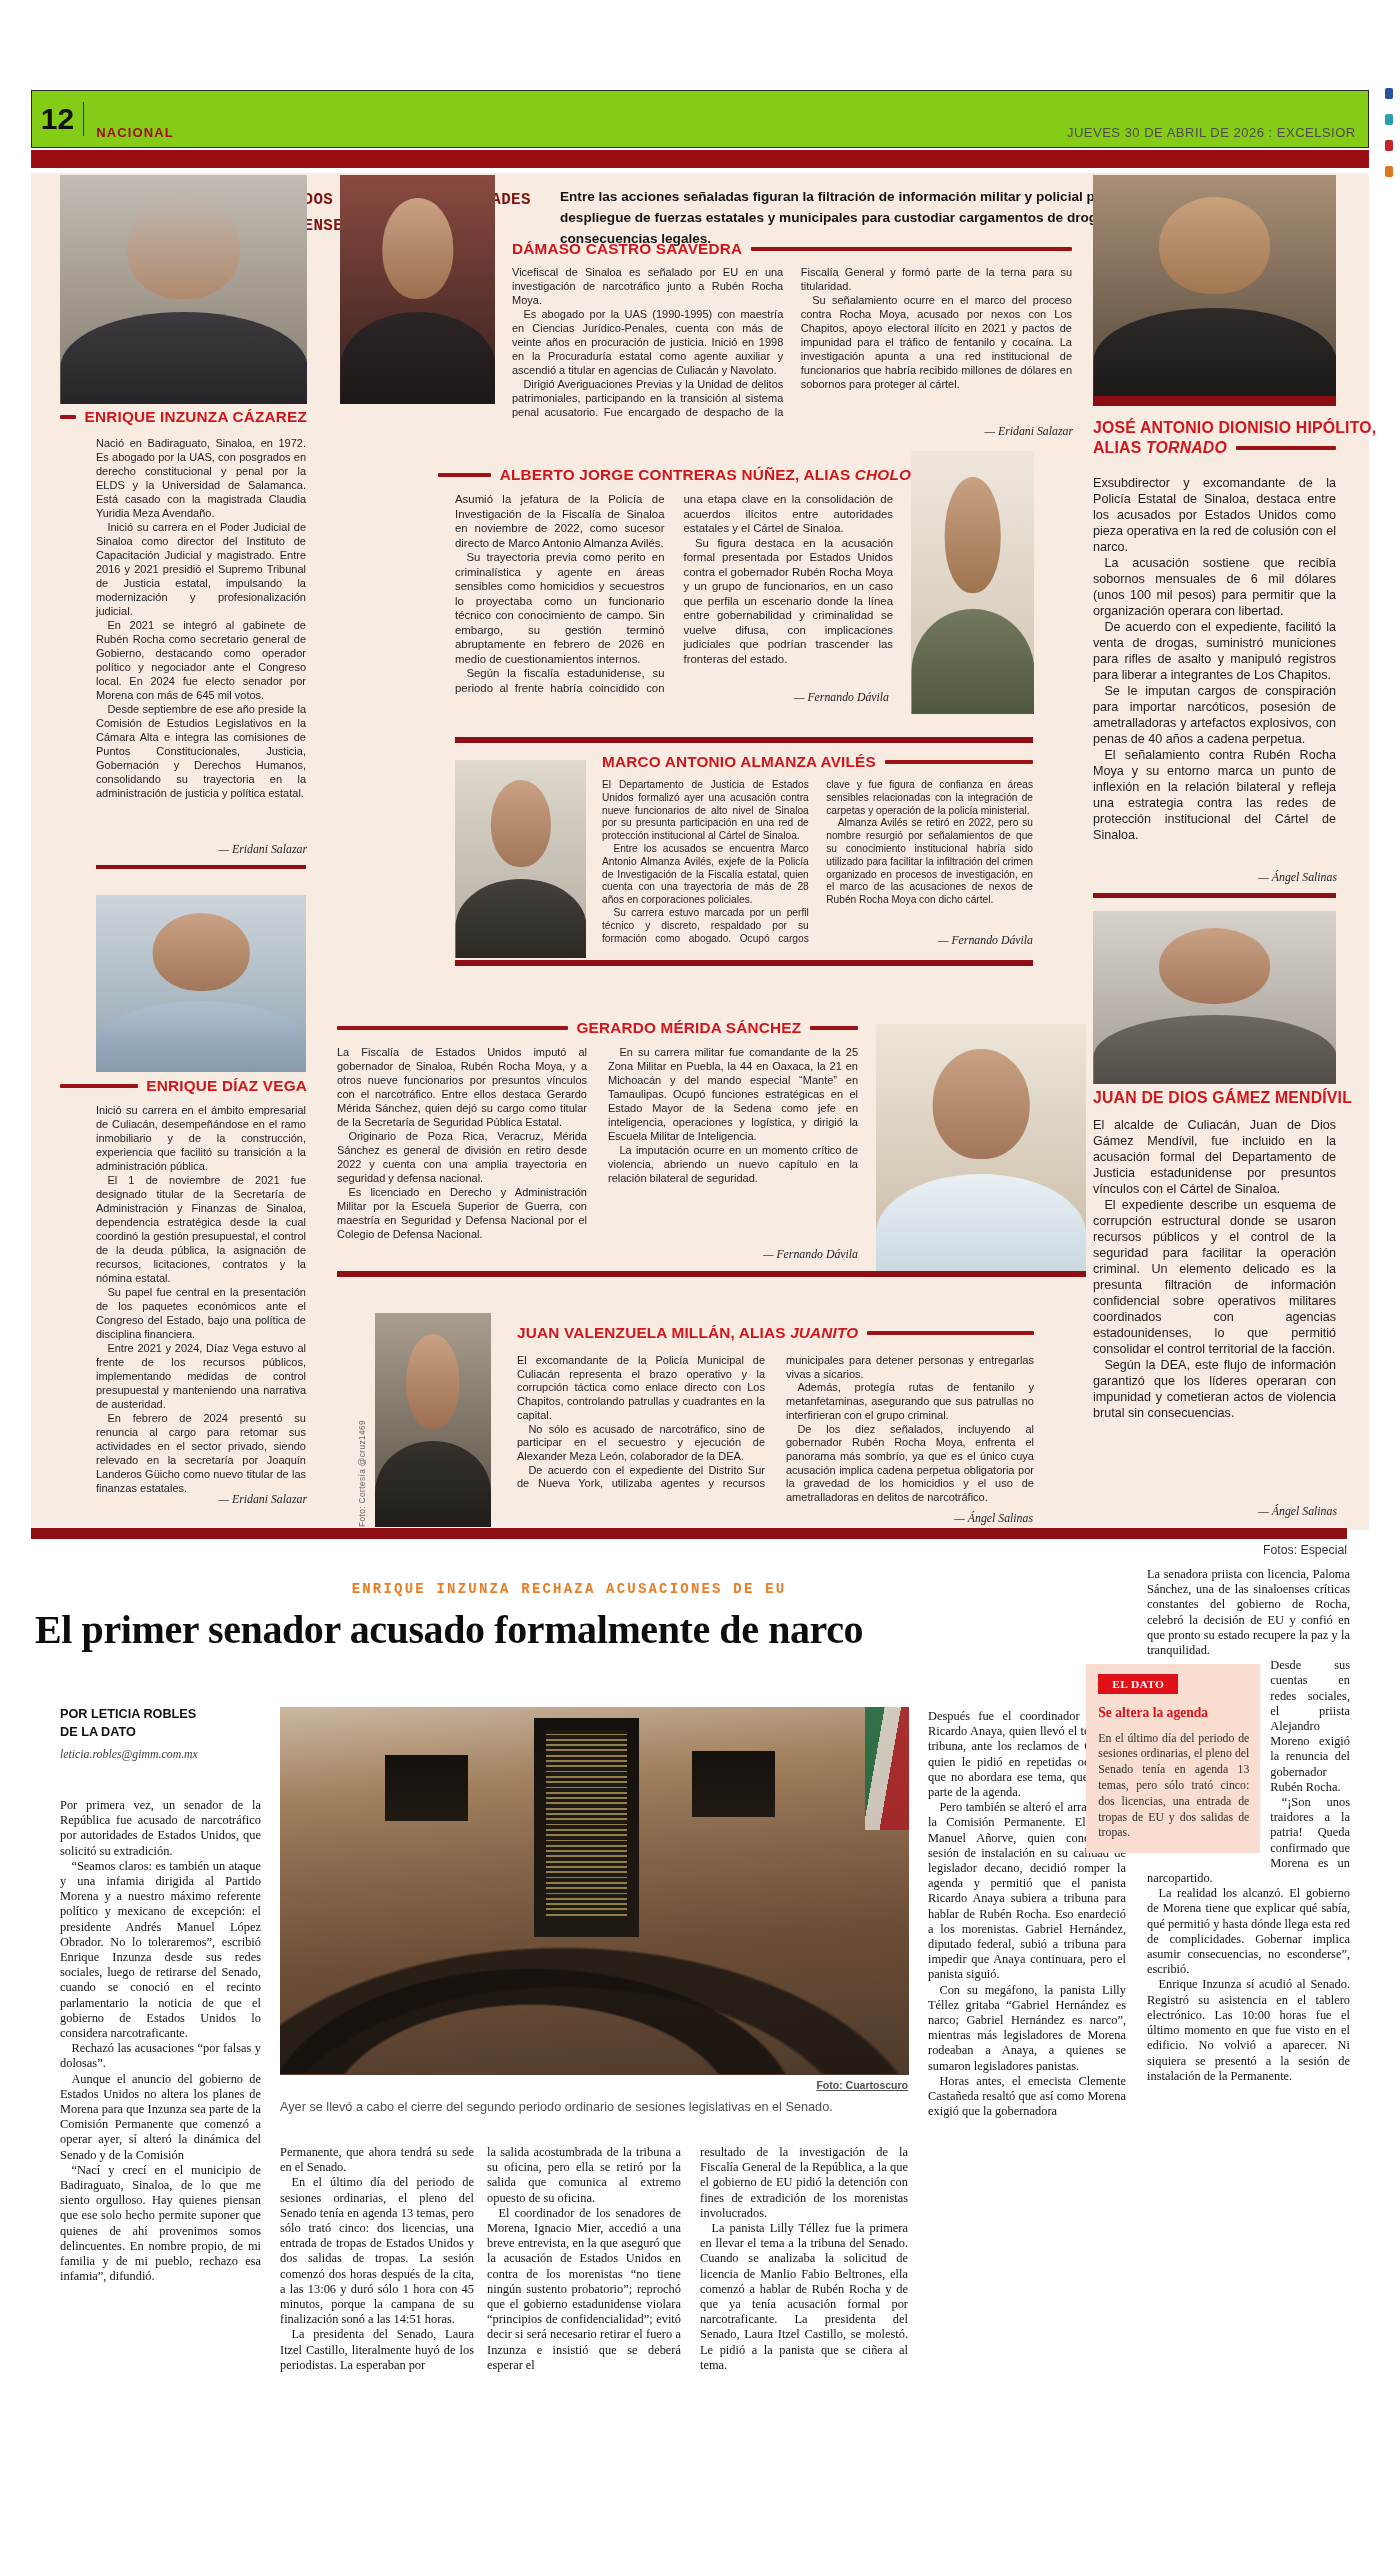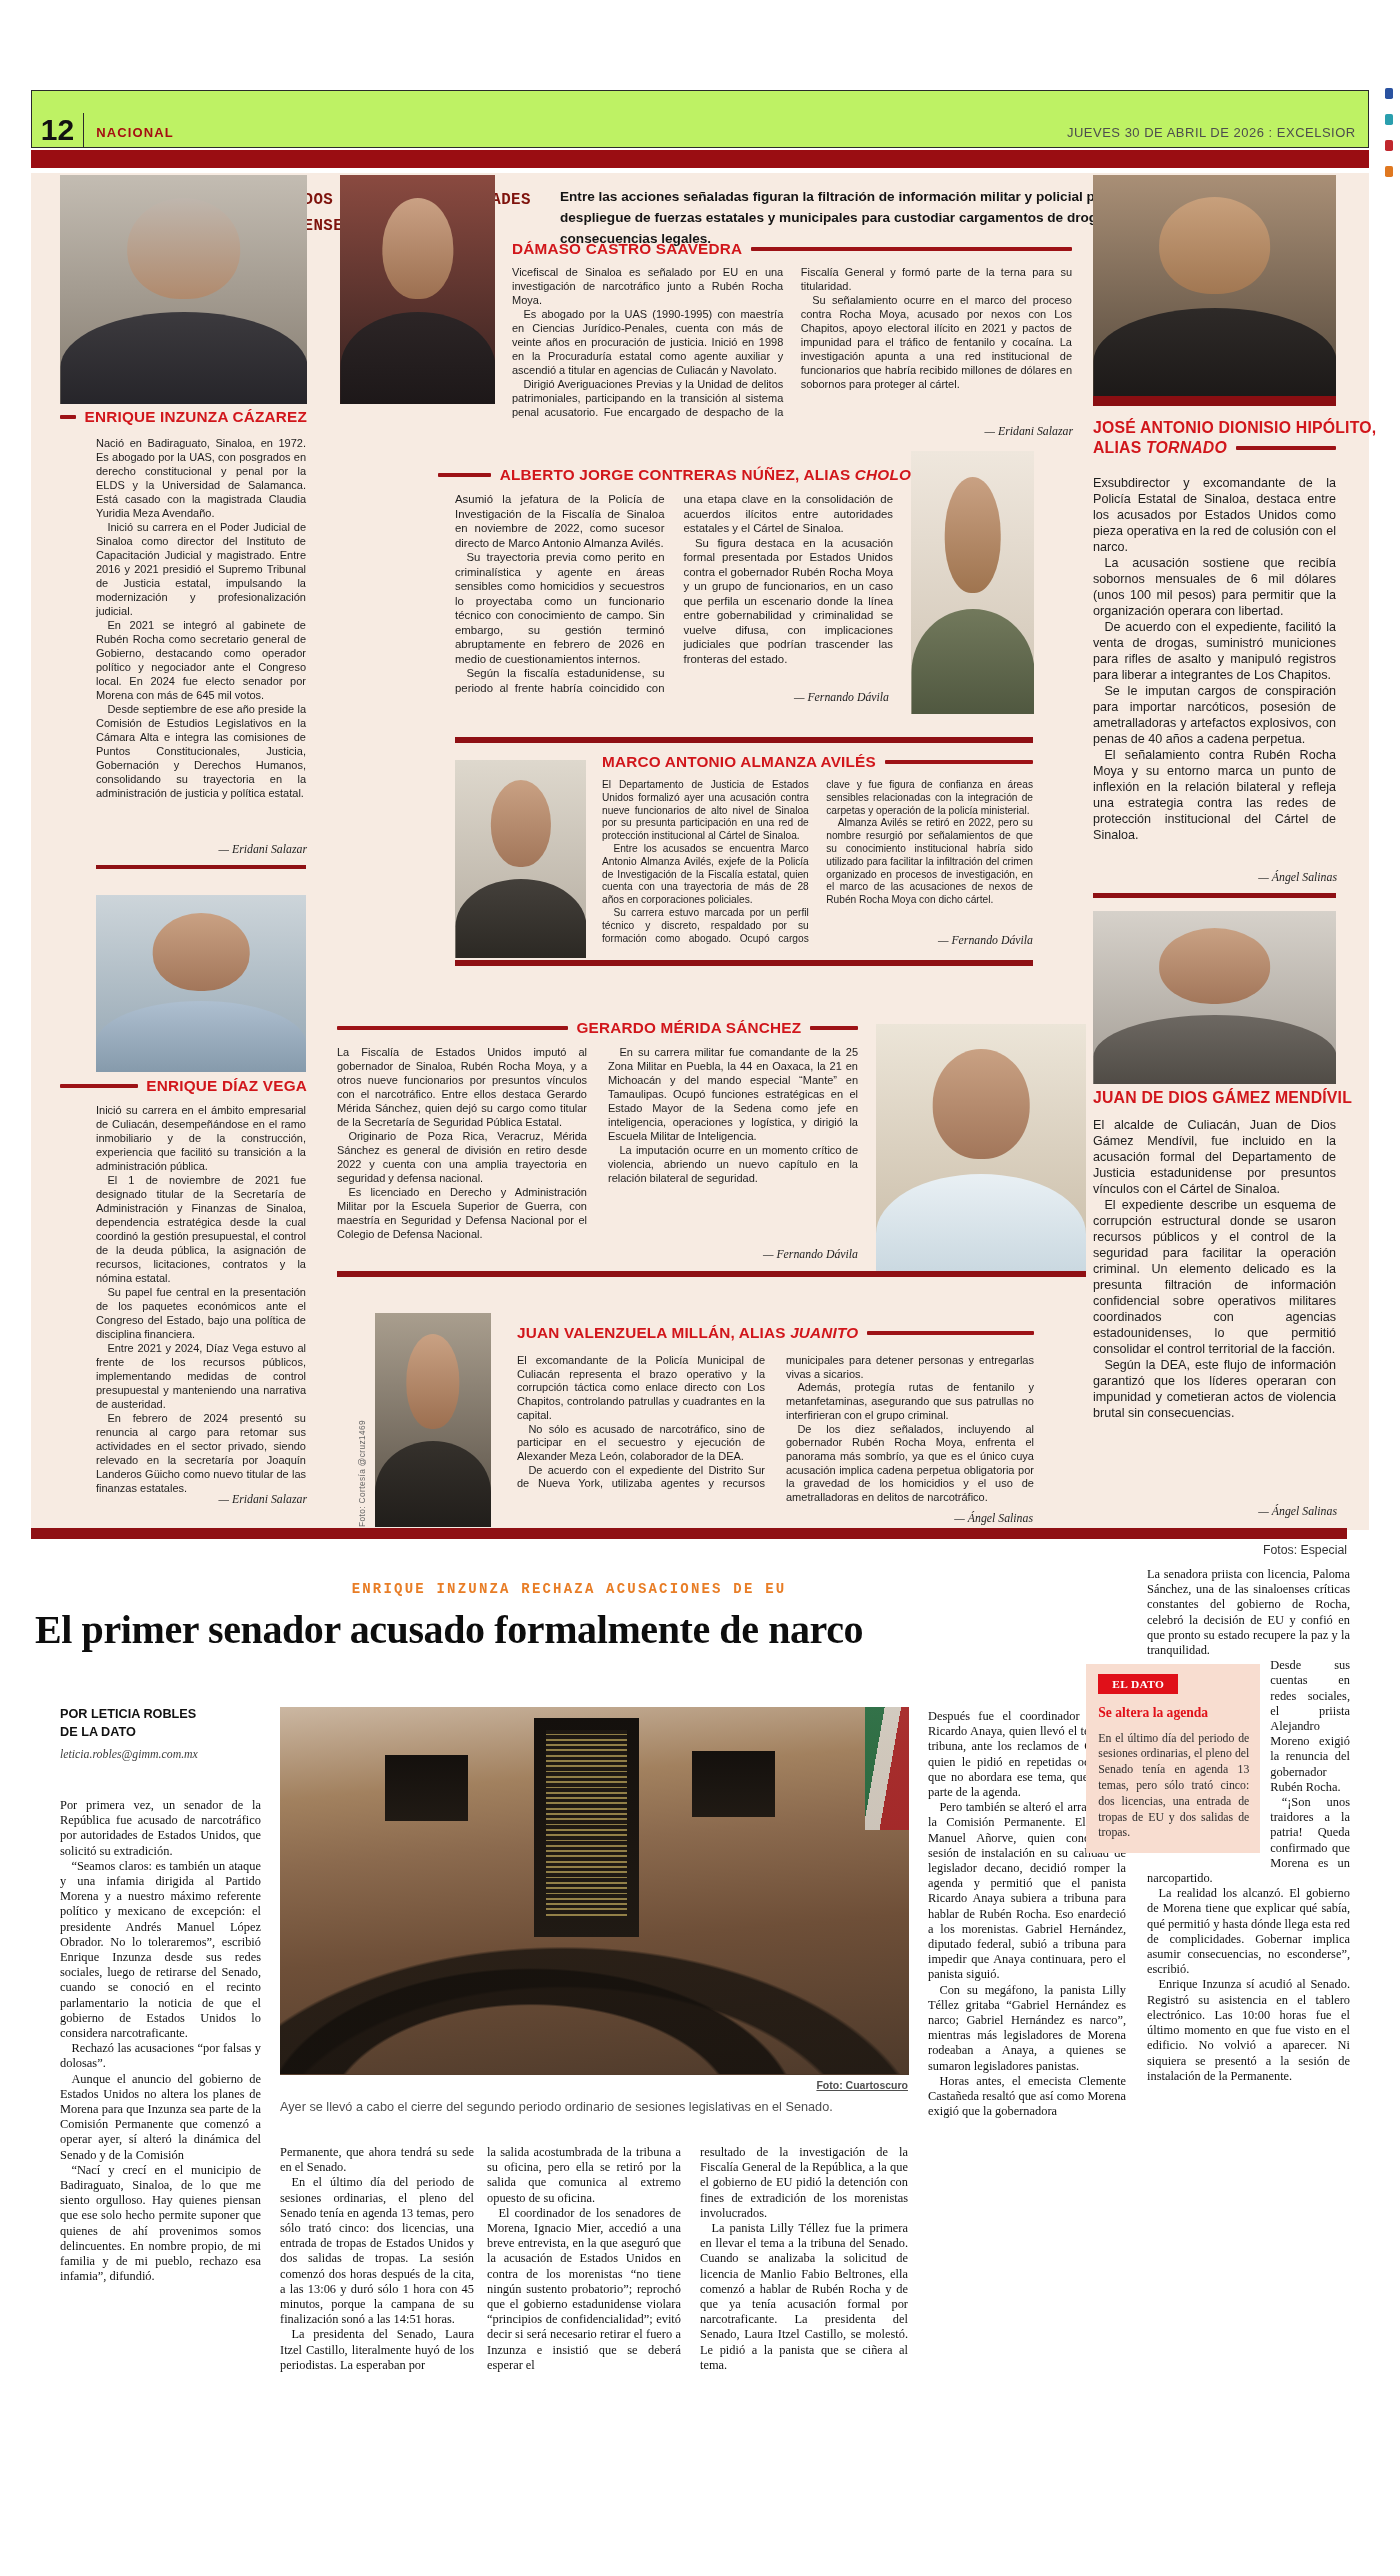--- a/index.html
+++ b/index.html
@@ -1,21 +1,21 @@
 <!DOCTYPE html>
 <html style="font-size:14px"><head>
 <meta charset="utf-8">
 <style>
   html,body{margin:0;padding:0;background:#fff;}
   .page{position:relative;width:1401px;height:2576px;background:#fff;overflow:hidden;
         font-family:"Liberation Sans",sans-serif;}
   .abs{position:absolute;}
 
   
-  .hdr-strip{border:1.8px solid #2a2a2a;display:flex;align-items:flex-end;background:#bef264;}
+  .hdr-strip{border:1.8px solid #2a2a2a;display:flex;align-items:center;background:#84cc16;}
   .pagenum{width:51px;border-right:1.8px solid #2a2a2a;display:flex;align-items:center;justify-content:center;
            font-weight:bold;font-size:30px;color:#111;}
   .section-name{align-self:flex-end;padding:0 0 7px 12.3px;color:#a50d12;font-weight:bold;font-size:13px;letter-spacing:1.1px;}
   .dateline{margin-left:auto;align-self:flex-end;padding:0 12.3px 7px 0;color:#4d4d4d;font-size:13px;letter-spacing:0.5px;}
   .redbar{background:#9a0d12;}
 
   
   .panel-bg{background:#f7ebe2;}
   .intro-title{font-family:"Liberation Mono",monospace;font-weight:bold;color:#7e130d;
                font-size:15.8px;line-height:1.65;text-align:center;letter-spacing:0.4px;}

